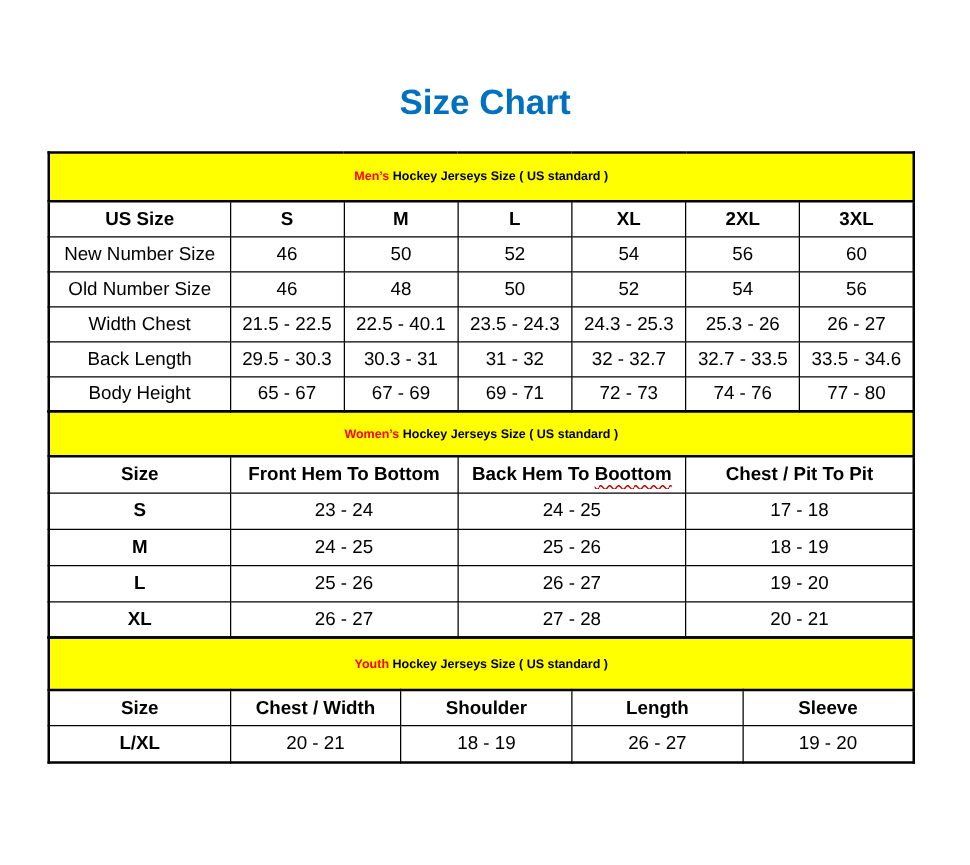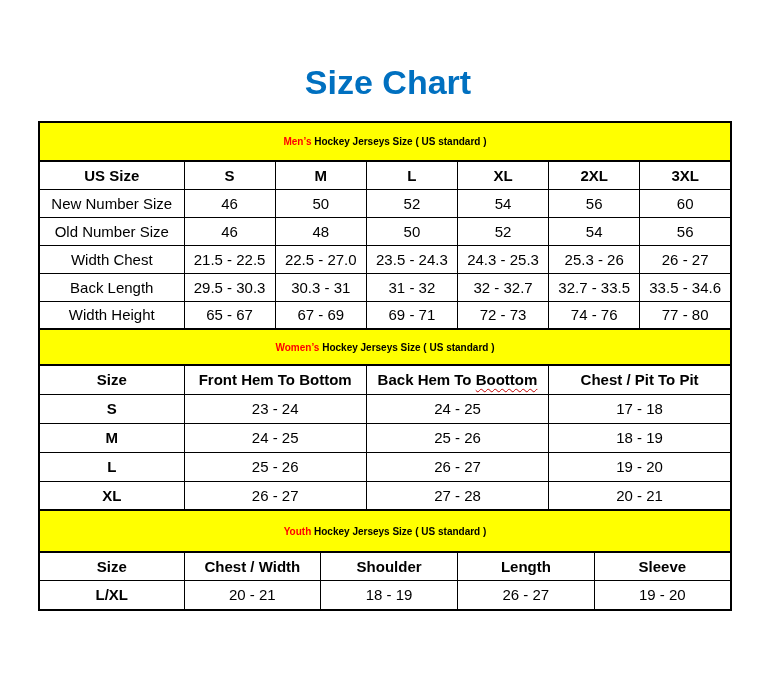--- a/index.html
+++ b/index.html
@@ -11,21 +11,21 @@
   *{box-sizing:border-box;}
   html,body{margin:0;padding:0;}
   body{
     width:776px;height:692px;overflow:hidden;background:#ffffff;
     font-family:"Liberation Sans","DejaVu Sans",sans-serif;color:#000;
   }
   .page-title{
     margin:64px 0 0 0;
     text-align:center;
     color:var(--title-blue);
-    font-size:34px;line-height:36px;font-weight:bold;
+    font-size:28px;line-height:36px;font-weight:bold;
     letter-spacing:0px;
   }
   .tables-wrap{
     width:694px;
     margin:21px 0 0 38px;
   }
   table{
     border-collapse:collapse;
     width:694px;
     table-layout:fixed;
@@ -112,37 +112,37 @@
           <td>46</td>
           <td>48</td>
           <td>50</td>
           <td>52</td>
           <td>54</td>
           <td>56</td>
         </tr>
         <tr>
           <td>Width Chest</td>
           <td>21.5 - 22.5</td>
-          <td>22.5 - 27.0</td>
+          <td>22.5 - 40.1</td>
           <td>23.5 - 24.3</td>
           <td>24.3 - 25.3</td>
           <td>25.3 - 26</td>
           <td>26 - 27</td>
         </tr>
         <tr>
           <td>Back Length</td>
           <td>29.5 - 30.3</td>
           <td>30.3 - 31</td>
           <td>31 - 32</td>
           <td>32 - 32.7</td>
           <td>32.7 - 33.5</td>
           <td>33.5 - 34.6</td>
         </tr>
         <tr>
-          <td>Width Height</td>
+          <td>Body Height</td>
           <td>65 - 67</td>
           <td>67 - 69</td>
           <td>69 - 71</td>
           <td>72 - 73</td>
           <td>74 - 76</td>
           <td>77 - 80</td>
         </tr>
       </tbody>
     </table>
     <table class="womens">

